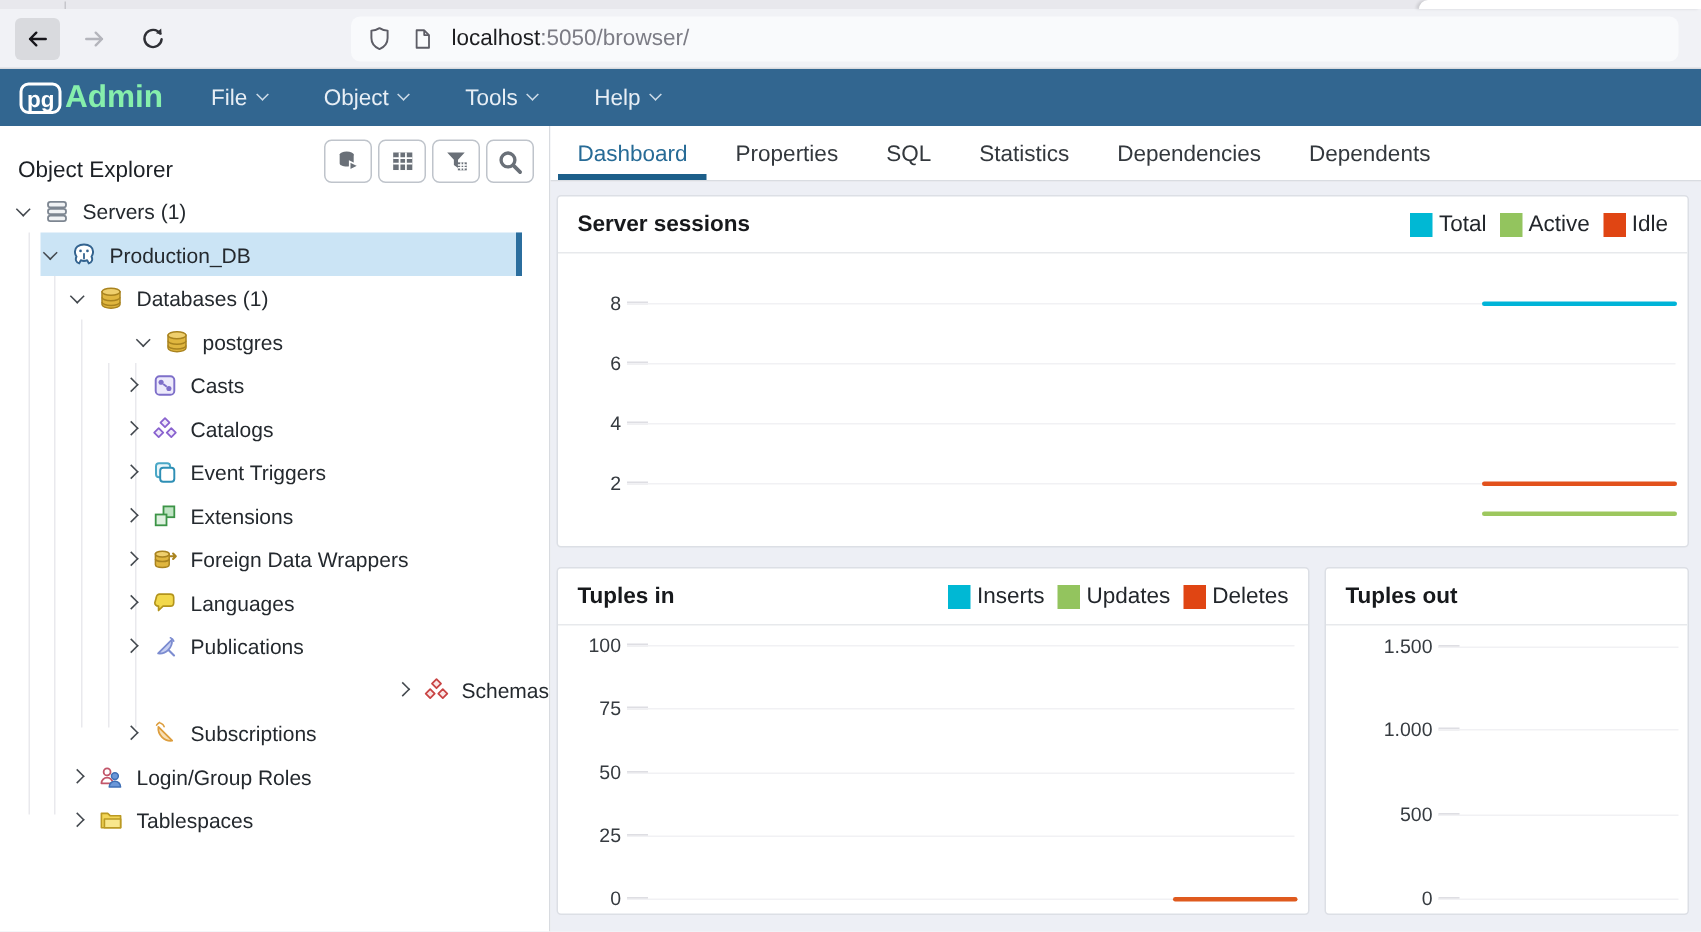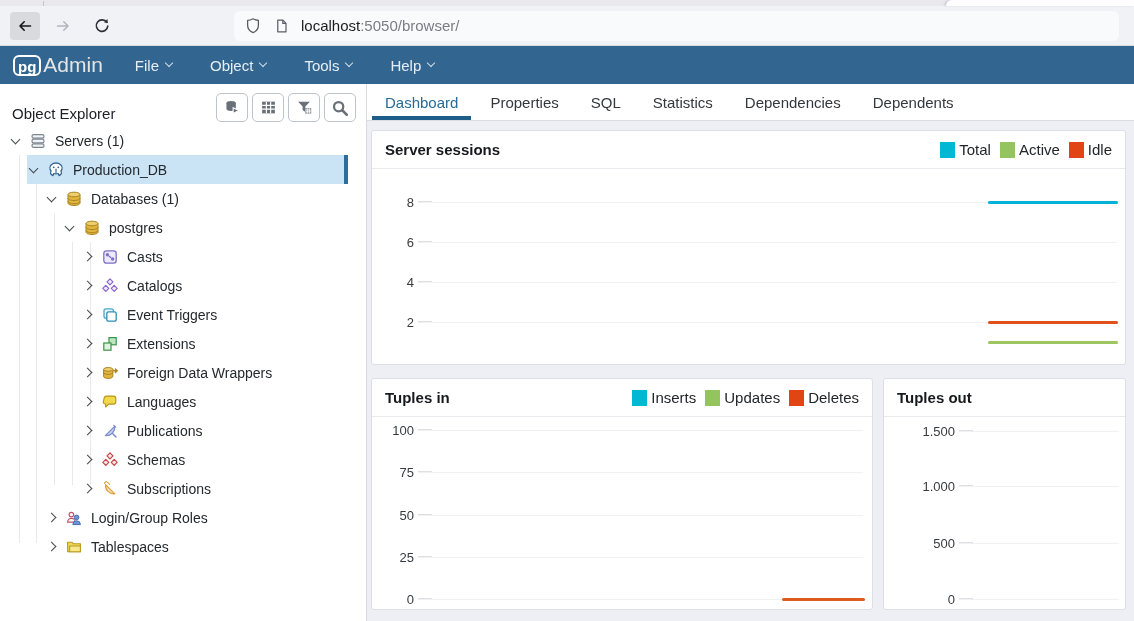--- a/index.html
+++ b/index.html
@@ -26,21 +26,21 @@
   .urlbar { margin-left:118px; height:30px; flex:1; max-width:885px; background:#f9fafc;
     border-radius:6px; display:flex; align-items:center; padding:0 11px; }
   .url-text { margin-left:12px; font-size:15px; color:#1d1d20; white-space:nowrap; }
   .url-text .dim { color:#7c7c85; }
 
   
   .navbar { height:38px; background:#326690; display:flex; align-items:center; padding-left:13px; }
   .logo { display:flex; align-items:center; }
   .logo-pg { border:2px solid #fff; border-radius:6px; color:#fff; font-weight:bold; font-size:15px;
     padding:0 3px; height:21px; line-height:19px; }
-  .logo-admin { color:#e5e5e5; font-weight:normal; font-size:21px; margin-left:2px; }
+  .logo-admin { color:#86efac; font-weight:bold; font-size:21px; margin-left:2px; }
   .menus { display:flex; margin-left:32px; gap:38px; }
   .menu-item { display:flex; align-items:center; gap:7px; color:#e7eef5; font-size:15px; cursor:default; }
   .menu-item .mchev { width:6px; height:6px; border-right:1.6px solid #cfdde9; border-bottom:1.6px solid #cfdde9;
     transform:rotate(45deg); margin-top:-4px; }
 
   
   .content { display:flex; height:537px; }
   .sidebar { width:367px; border-right:1px solid #d8dbe0; background:#fff; display:flex; flex-direction:column; }
   .main { flex:1; display:flex; flex-direction:column; background:#edeff5; }
 
@@ -222,21 +222,21 @@
             <span class="chev down"></span>
             <span class="ticon">
               <svg width="18" height="18" viewBox="0 0 18 18">
                 <path d="M3 4.5V13c0 1.4 2.7 2.5 6 2.5s6-1.1 6-2.5V4.5z" fill="#e0b63f" stroke="#a9831f" stroke-width="1"></path>
                 <ellipse cx="9" cy="4.5" rx="6" ry="2.3" fill="#efcf6d" stroke="#a9831f" stroke-width="1"></ellipse>
                 <path d="M3 8.2c0 1.3 2.7 2.3 6 2.3s6-1 6-2.3M3 11.4c0 1.3 2.7 2.3 6 2.3s6-1 6-2.3" fill="none" stroke="#a9831f" stroke-width="1"></path>
               </svg>
             </span>
             <span class="tlabel">Databases (1)</span>
           </div>
-          <div class="trow" style="padding-left: 66px;">
+          <div class="trow" style="padding-left: 92px;">
             <span class="chev down"></span>
             <span class="ticon">
               <svg width="18" height="18" viewBox="0 0 18 18">
                 <path d="M3 4.5V13c0 1.4 2.7 2.5 6 2.5s6-1.1 6-2.5V4.5z" fill="#e0b63f" stroke="#a9831f" stroke-width="1"></path>
                 <ellipse cx="9" cy="4.5" rx="6" ry="2.3" fill="#efcf6d" stroke="#a9831f" stroke-width="1"></ellipse>
                 <path d="M3 8.2c0 1.3 2.7 2.3 6 2.3s6-1 6-2.3M3 11.4c0 1.3 2.7 2.3 6 2.3s6-1 6-2.3" fill="none" stroke="#a9831f" stroke-width="1"></path>
               </svg>
             </span>
             <span class="tlabel">postgres</span>
           </div>
@@ -310,21 +310,21 @@
             <span class="chev right"></span>
             <span class="ticon">
               <svg width="18" height="18" viewBox="0 0 18 18">
                 <path d="M4.4 13.6A8.3 8.3 0 0 0 13.6 4.4z" fill="#c7cff2" stroke="#7c8cd0" stroke-width="1.2" stroke-linejoin="round"></path>
                 <path d="M11.5 11.5 15 15" stroke="#7c8cd0" stroke-width="1.4" stroke-linecap="round"></path>
                 <path d="M12.6 3.2a3.4 3.4 0 0 1 2.2 2.2" fill="none" stroke="#7c8cd0" stroke-width="1.1" stroke-linecap="round"></path>
               </svg>
             </span>
             <span class="tlabel">Publications</span>
           </div>
-          <div class="trow" style="padding-left: 84px;">
+          <div class="trow" style="padding-left: 84px; justify-content: flex-end;">
             <span class="chev right"></span>
             <span class="ticon">
               <svg width="18" height="18" viewBox="0 0 18 18">
                 <g fill="#f9e6e6" stroke="#c94444" stroke-width="1.2" stroke-linejoin="round">
                   <path d="M9 1.8 12 4.8 9 7.8 6 4.8z"></path>
                   <path d="M4.8 8.4 7.8 11.4 4.8 14.4 1.8 11.4z"></path>
                   <path d="M13.2 8.4 16.2 11.4 13.2 14.4 10.2 11.4z"></path>
                 </g>
               </svg>
             </span>

